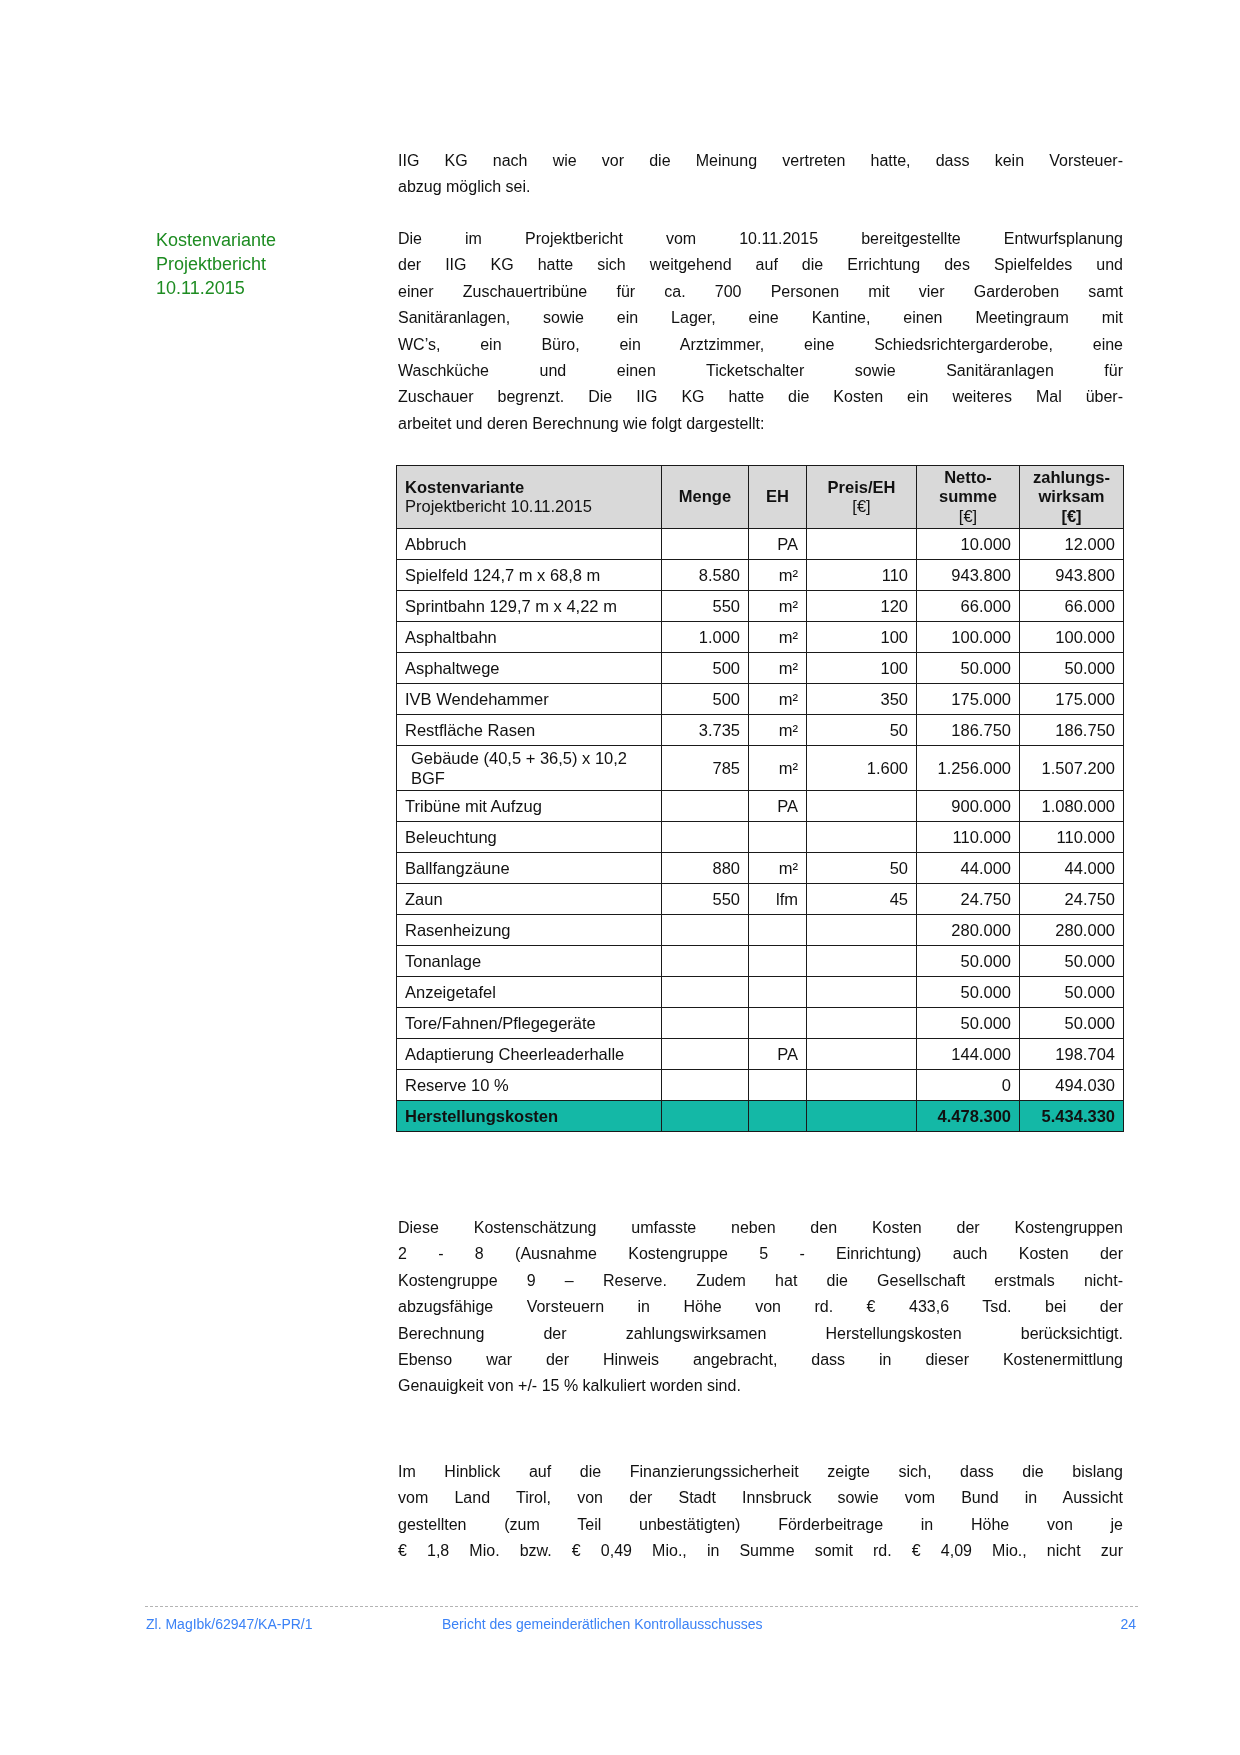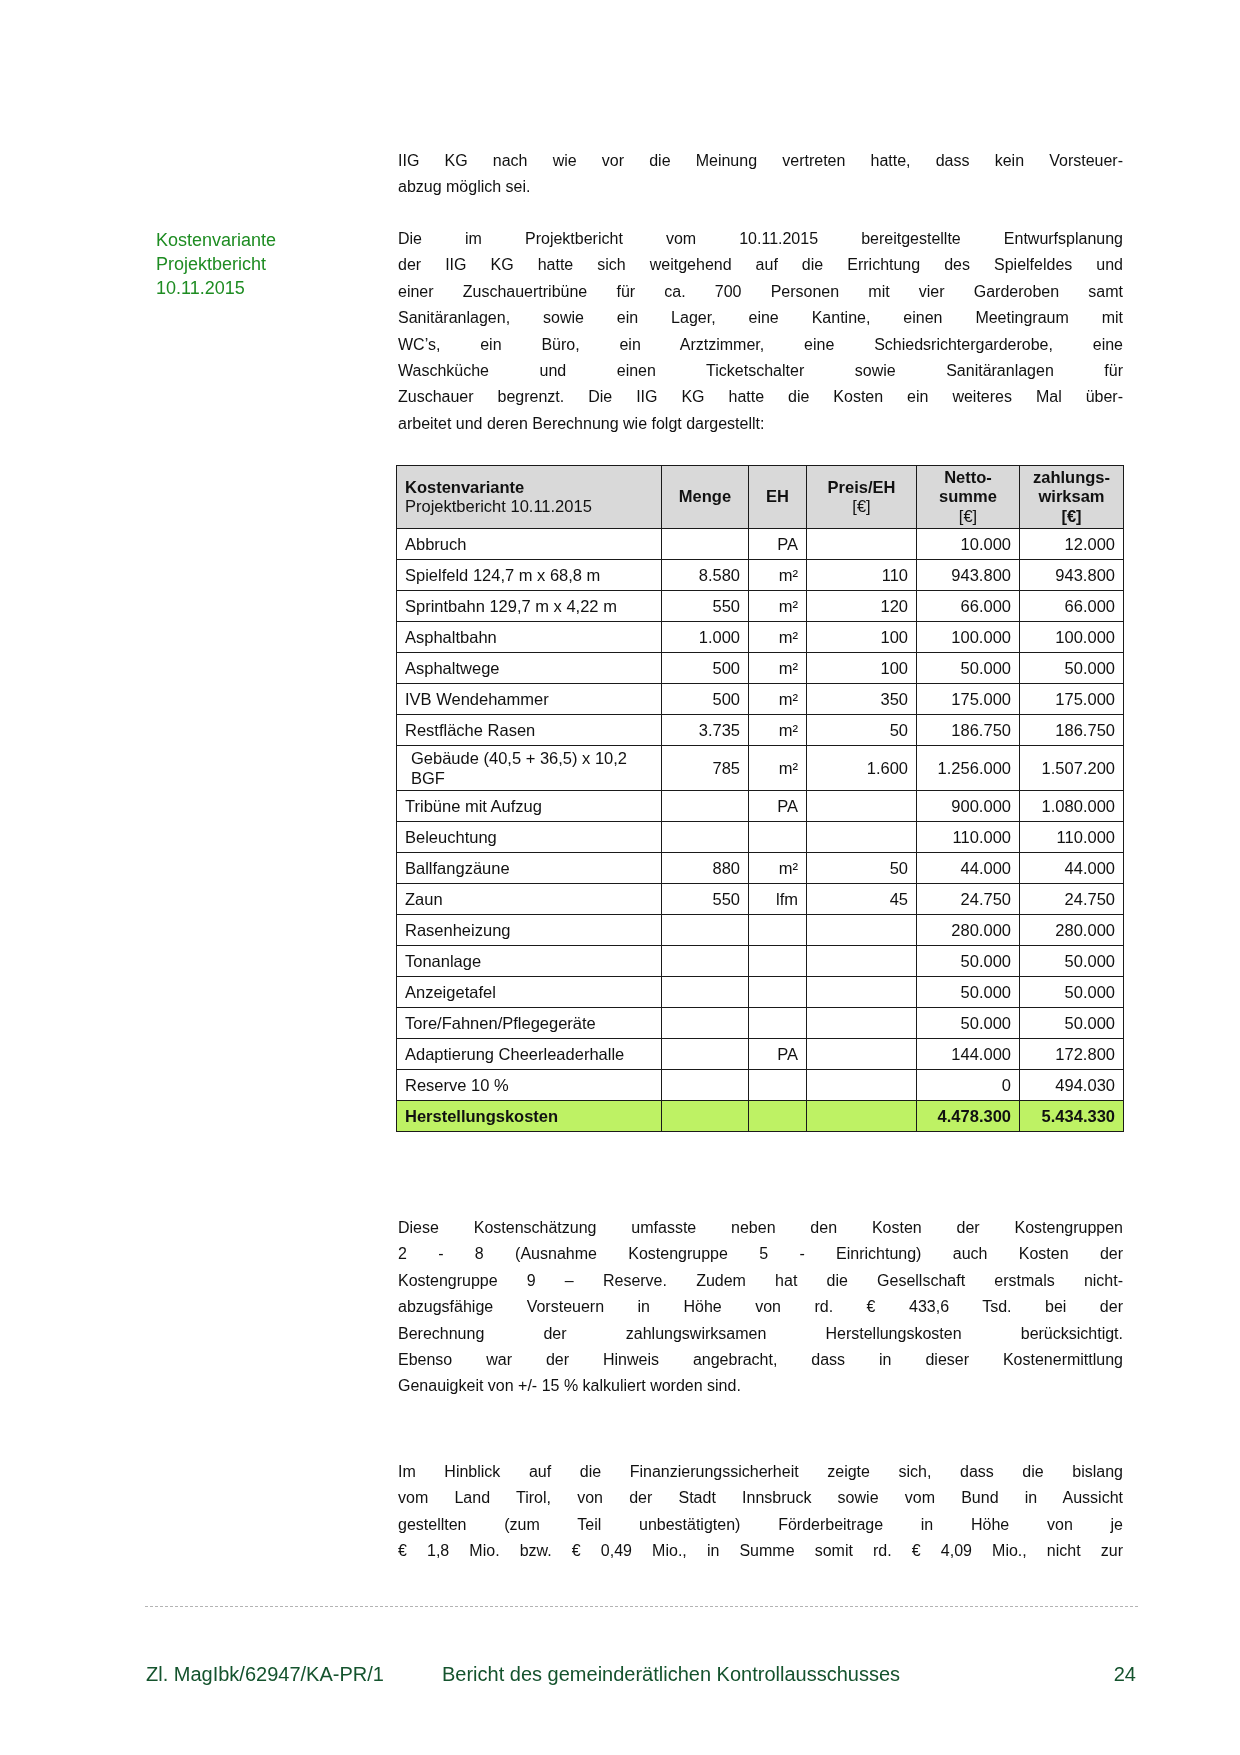--- a/index.html
+++ b/index.html
@@ -20,25 +20,25 @@
   table.cost { position: absolute; left: 396px; top: 465px; border-collapse: collapse;
                font-size: 16.5px; table-layout: fixed; width: 727px; }
   table.cost td, table.cost th { border: 1.5px solid #1a1a1a; padding: 0 8px; line-height: 20px; }
   table.cost th { background: #d9d9d9; font-weight: bold; text-align: center; height: 62px; padding: 0 4px; line-height: 19.5px; }
   table.cost th.first { text-align: left; padding-left: 8px; }
   table.cost th .sub { font-weight: normal; }
   table.cost td { height: 30px; }
   table.cost td.num { text-align: right; padding-right: 8px; }
   table.cost td.ctr { text-align: right; }
   table.cost tr.tall td { height: 44px; line-height: 20px; }
-  table.cost tr.total td { background: #bef264; font-weight: bold; }
+  table.cost tr.total td { background: #14b8a6; font-weight: bold; }
 
   .footer-line { position: absolute; left: 145px; top: 1606px; width: 993px; height: 0;
                  border-top: 1.5px dashed #b4b4b4; }
-  .footer { position: absolute; top: 1616px; font-size: 20px; color: #14532d; white-space: nowrap; margin-top: 47px; }
+  .footer { position: absolute; top: 1616px; font-size: 14px; color: #3b82f6; white-space: nowrap; }
   #f-ref { left: 146px; }
   #f-title { left: 442px; }
   #f-page { right: 104px; }
 </style>
 </head>
 <body>
 
 <div class="side-label">
   <div>Kostenvariante</div>
   <div>Projektbericht</div>
@@ -222,21 +222,21 @@
         <td class="num"></td>
         <td class="num">50.000</td>
         <td class="num">50.000</td>
       </tr>
       <tr>
         <td>Adaptierung Cheerleaderhalle</td>
         <td class="num"></td>
         <td class="ctr">PA</td>
         <td class="num"></td>
         <td class="num">144.000</td>
-        <td class="num">172.800</td>
+        <td class="num">198.704</td>
       </tr>
       <tr>
         <td>Reserve 10 %</td>
         <td class="num"></td>
         <td class="ctr"></td>
         <td class="num"></td>
         <td class="num">0</td>
         <td class="num">494.030</td>
       </tr>
       <tr class="total">

